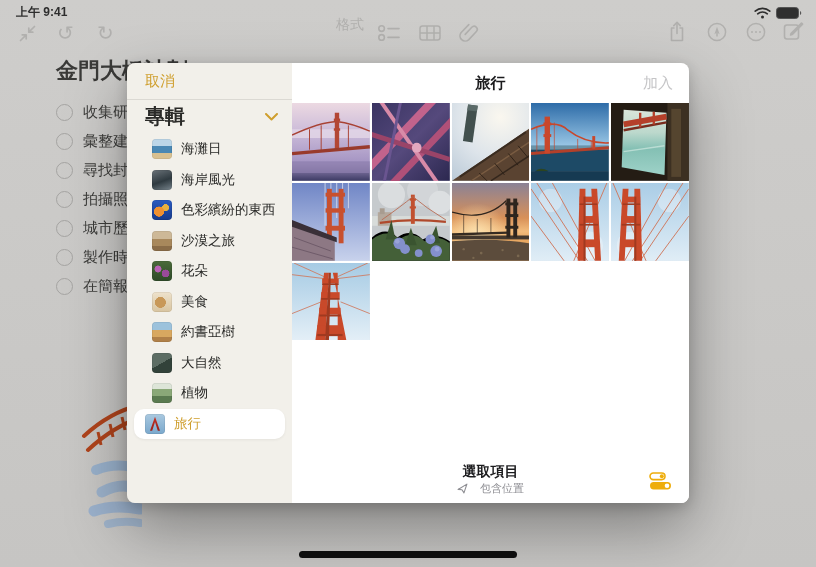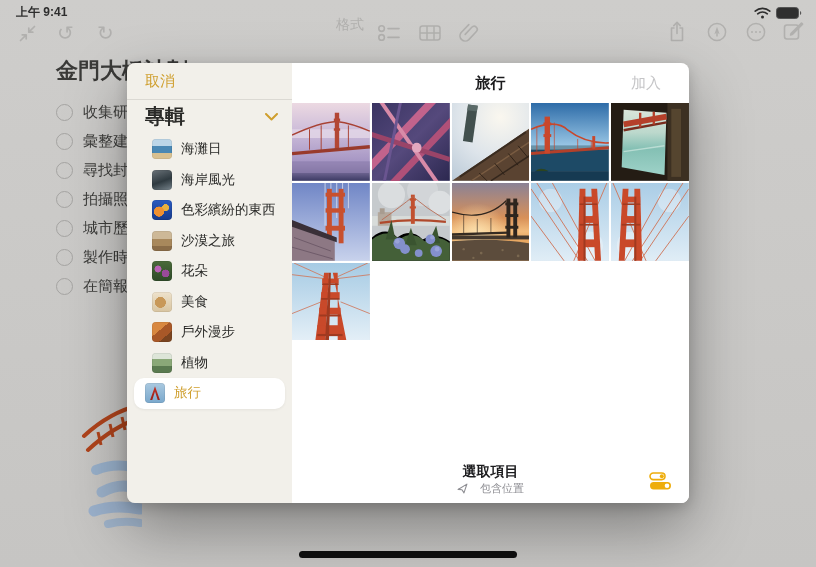--- a/index.html
+++ b/index.html
@@ -52,21 +52,21 @@
   .t-nature { background:linear-gradient(150deg,#5d6d64 0 50%,#32423a 50%); }
   .t-outdoor { background:linear-gradient(140deg,#d88840 0 40%,#a85828 40% 70%,#7a4420 70%); }
   .t-plants { background:linear-gradient(#dde5d8 0 30%,#8aa878 30% 65%,#5a7a50 65%); }
   .t-travel { background:linear-gradient(#aac9e0,#7aa8cc); }
   .t-travel::after { content:""; position:absolute; left:5px; top:3px; width:10px; height:14px;
     background:linear-gradient(#c23226,#9c1f16); clip-path:polygon(50% 0,100% 100%,78% 100%,50% 38%,22% 100%,0 100%); }
 
   .main { flex:1; background:#ffffff; display:flex; flex-direction:column; position:relative; }
   .main-header { height:40px; position:relative; display:flex; align-items:center; justify-content:center; flex:0 0 auto; }
   .main-title { font-size:15px; font-weight:600; color:#1b1b1d; }
-  .add-btn { position:absolute; right:28px; font-size:15px; color:#c5c5c7; }
+  .add-btn { position:absolute; right:16px; font-size:15px; color:#c5c5c7; }
 
   .photo-grid { display:grid; grid-template-columns:repeat(5,1fr); gap:2px; }
   .photo { aspect-ratio:1/1; overflow:hidden; position:relative; background:#dfe6ec; }
   .photo svg { display:block; width:100%; height:100%; }
   .photo.flip svg { transform:scaleX(-1); }
 
   .main-footer { position:absolute; left:0; right:0; bottom:0; height:46px; display:flex; align-items:center; justify-content:center; background:#fff;margin-top:36px; }
   .footer-center { text-align:center; }
   .select-label { font-size:14px; font-weight:bold; color:#1b1b1d; line-height:16px; }
   .location-row { display:flex; align-items:center; justify-content:center; gap:12px; margin-top:1px; }
@@ -252,26 +252,30 @@
             <span class="album-thumb t-flowers"></span>
             <span class="album-label">花朵</span>
           </div>
 
   <div class="album-row">
             <span class="album-thumb t-food"></span>
             <span class="album-label">美食</span>
           </div>
 
 
-
-
-  <div class="album-row">
-            <span class="album-thumb t-outdoor"></span>
-            <span class="album-label">戶外漫步</span>
-          </div>
+  <div class="album-row">
+            <span class="album-thumb t-joshua"></span>
+            <span class="album-label">約書亞樹</span>
+          </div>
+
+  <div class="album-row">
+            <span class="album-thumb t-nature"></span>
+            <span class="album-label">大自然</span>
+          </div>
+
 
   <div class="album-row">
             <span class="album-thumb t-plants"></span>
             <span class="album-label">植物</span>
           </div>
 
   <div class="album-row selected">
             <span class="album-thumb t-travel"></span>
             <span class="album-label">旅行</span>
           </div>

